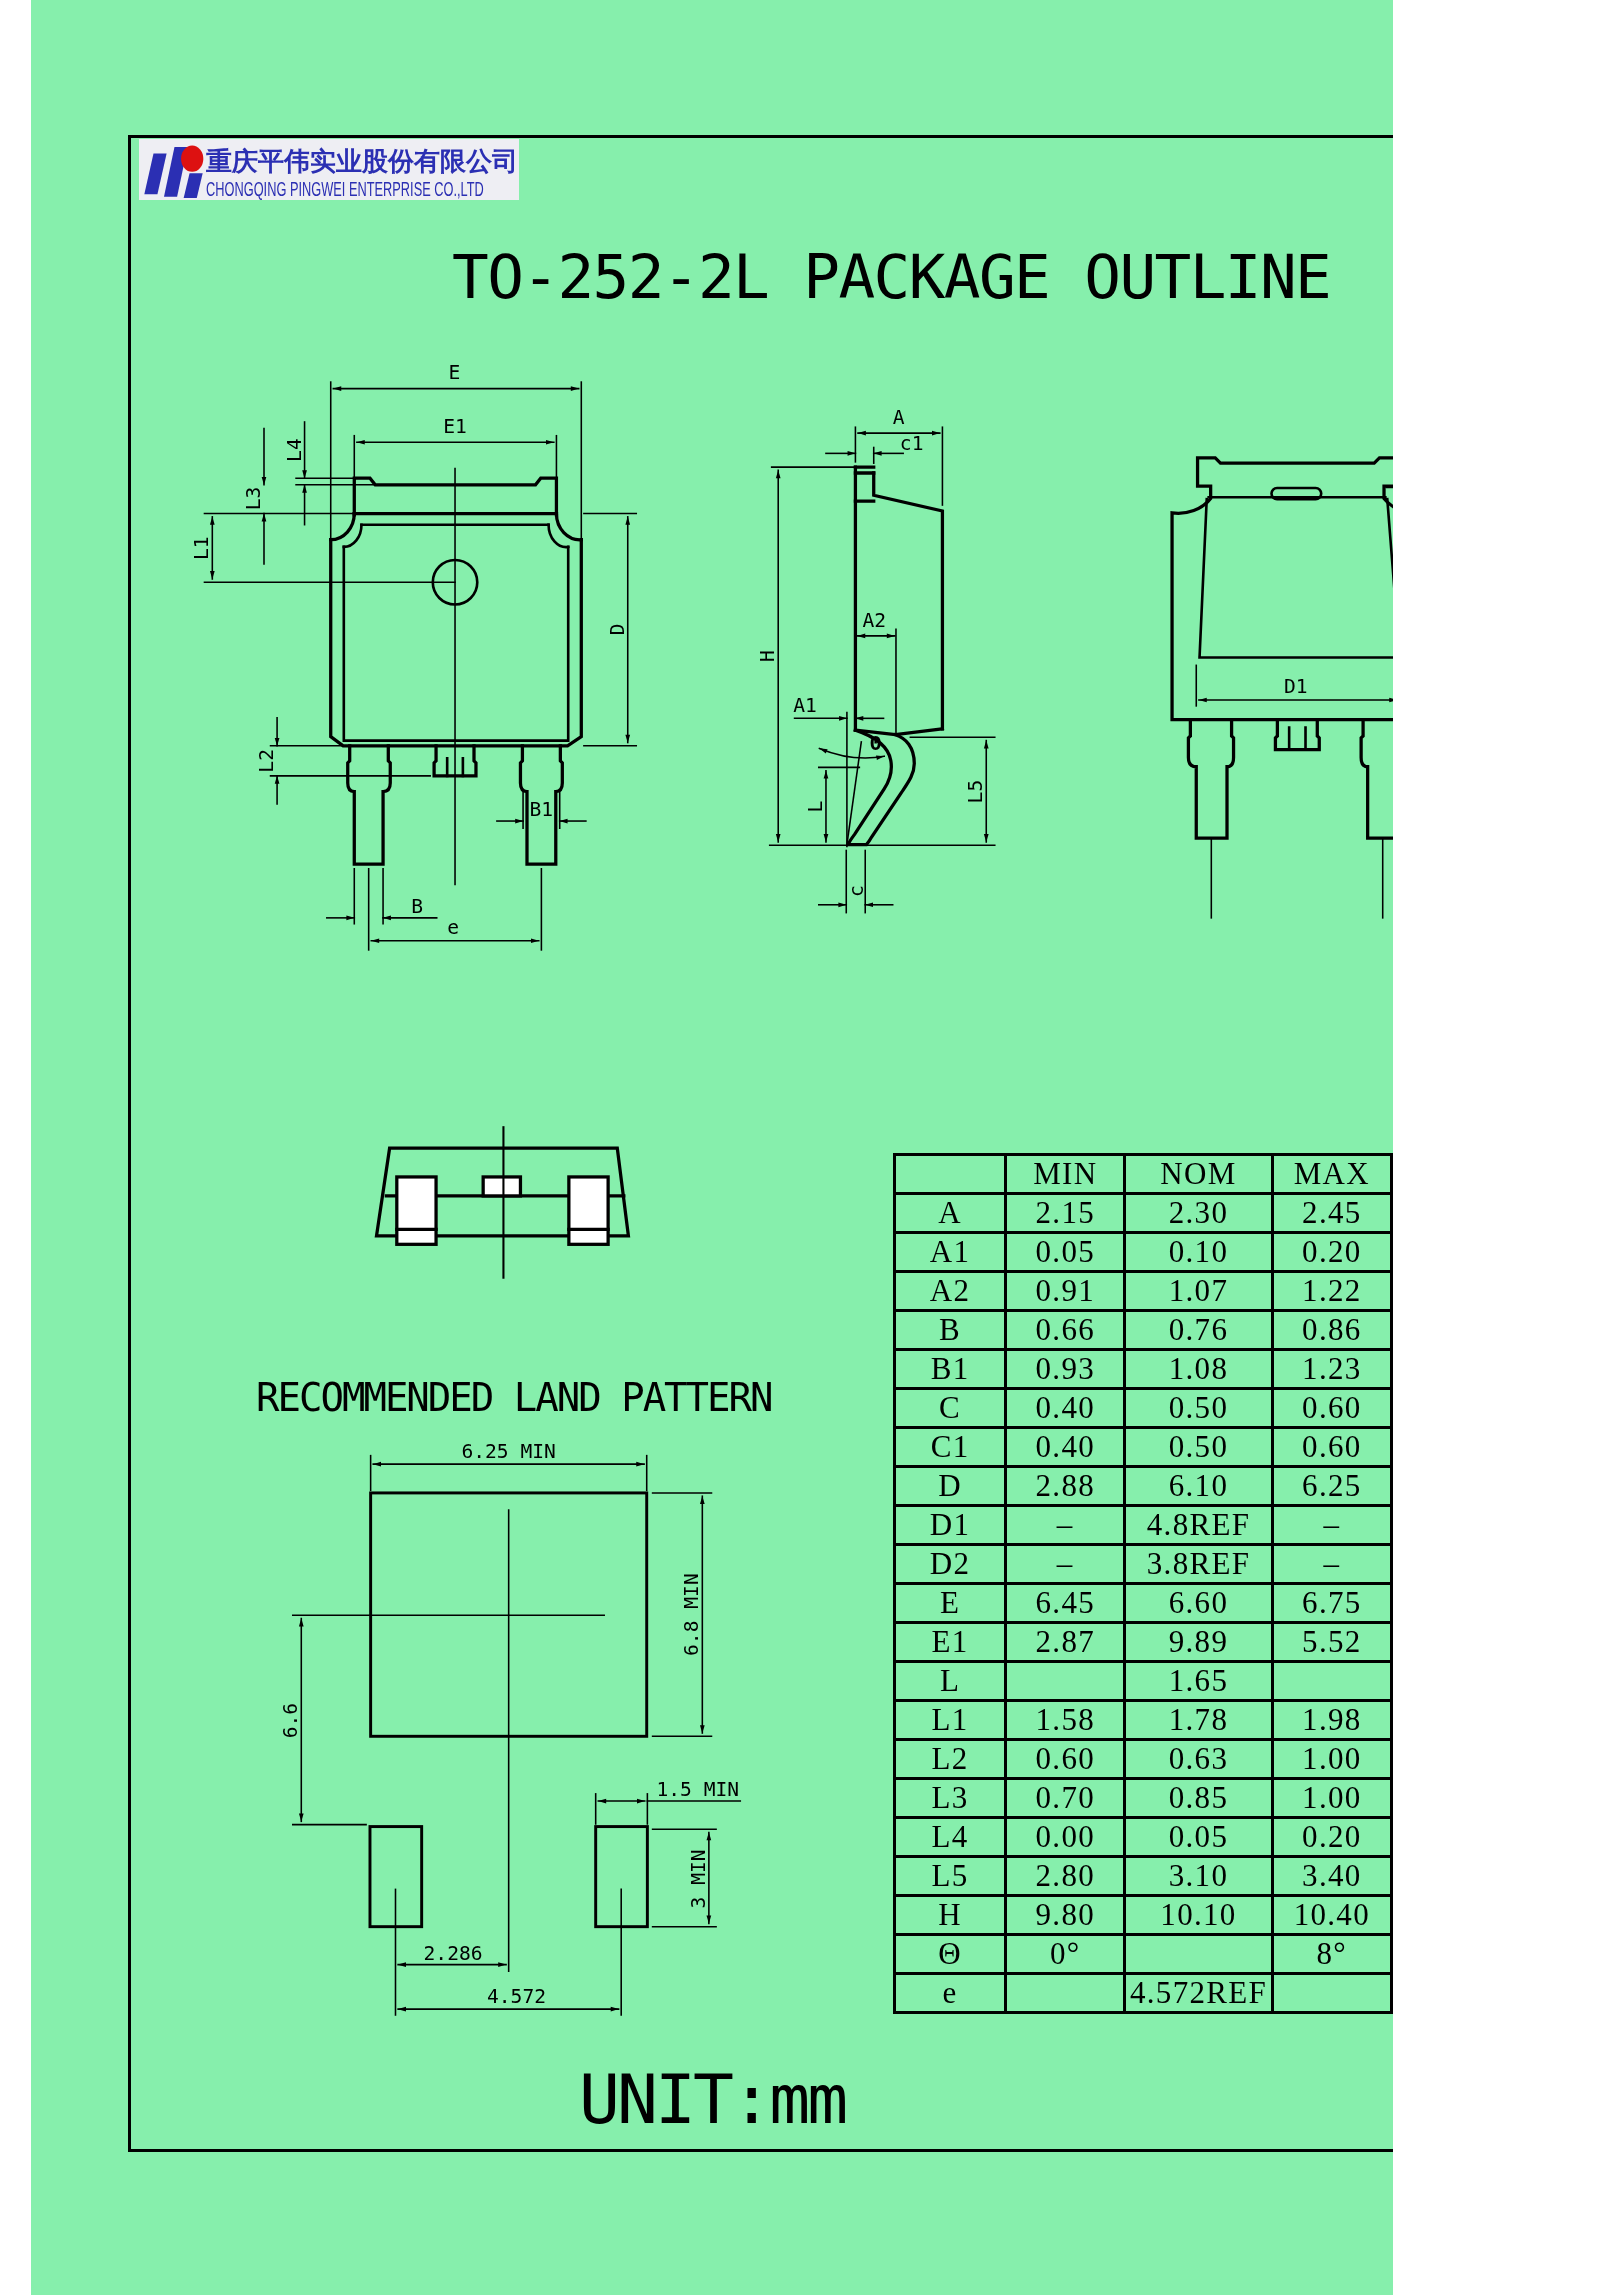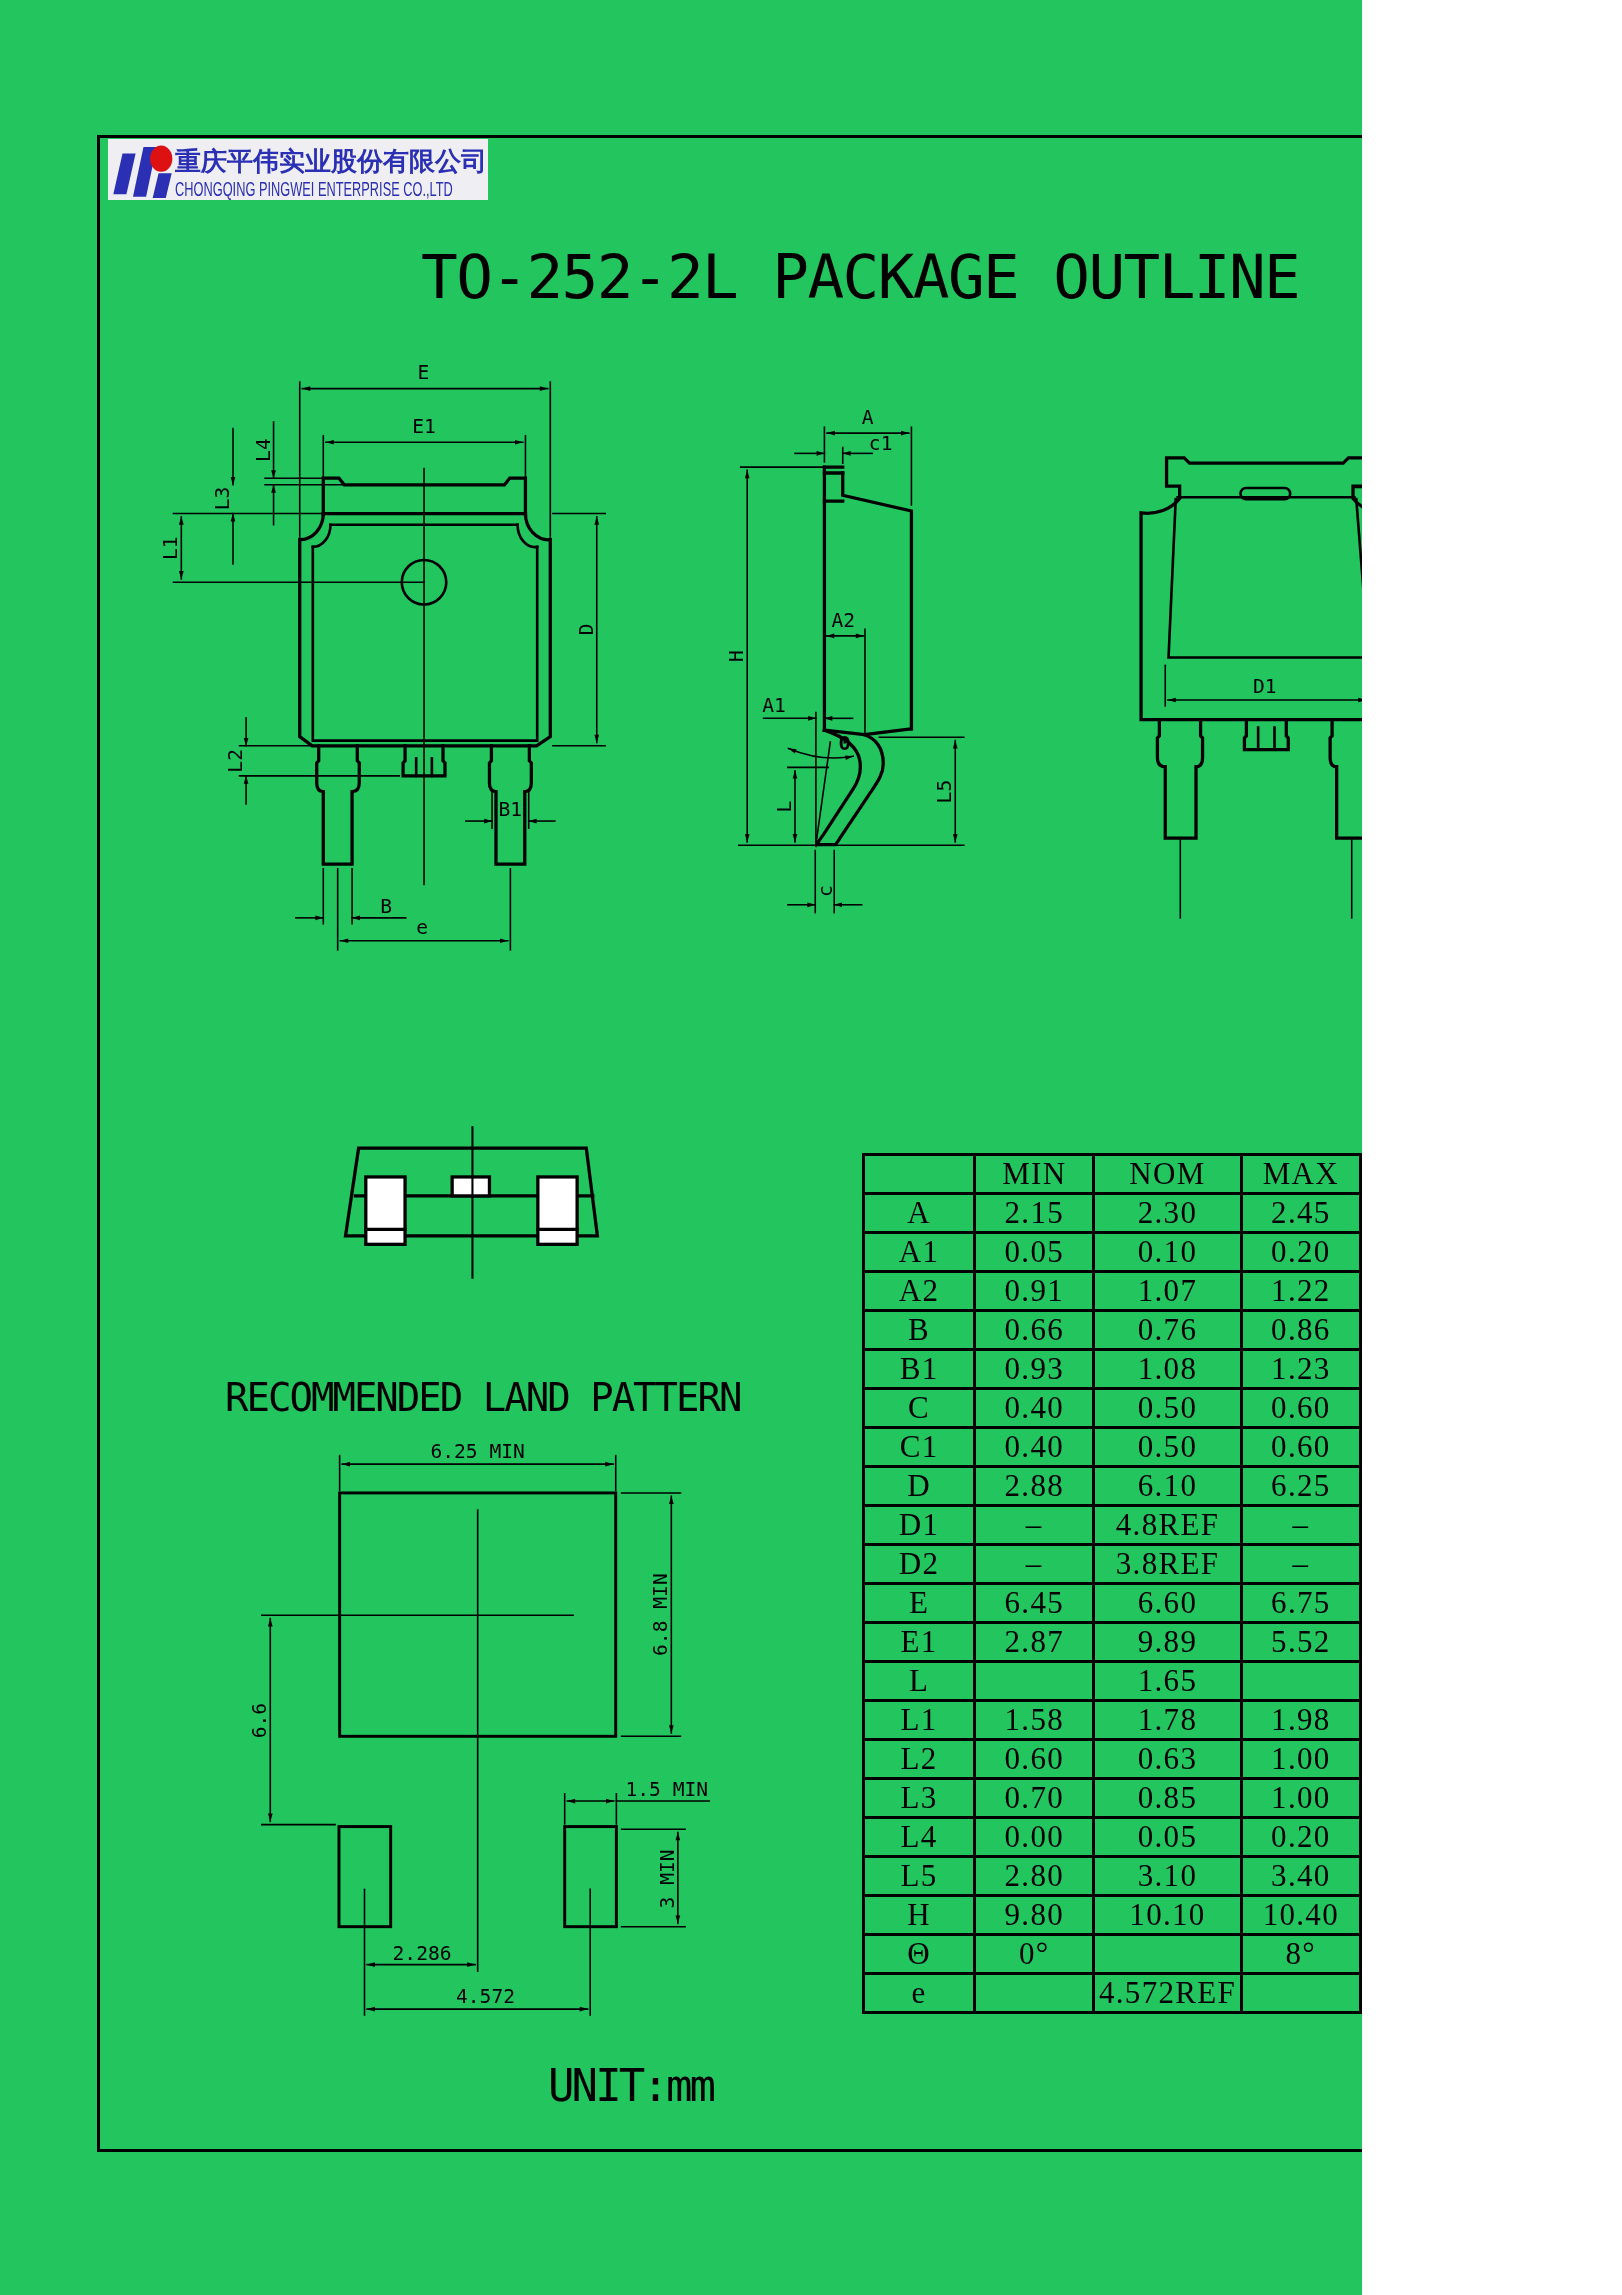--- a/index.html
+++ b/index.html
@@ -1,30 +1,30 @@
 <!DOCTYPE html>
 <html style="font-size:10.5px"><head>
 <meta charset="utf-8">
 <style>
   html,body{margin:0;padding:0;background:#fff;}
-  .page{position:relative;width:1362px;height:2295px;background:#22c55e;overflow:hidden;
-        font-family:"DejaVu Sans Mono",monospace;color:#000;}
+  .page{position:relative;width:1362px;height:2295px;background:#86efac;overflow:hidden;
+        font-family:"DejaVu Sans Mono",monospace;color:#000;margin-left:31px;}
   .frame{position:absolute;left:97px;top:135px;width:1426px;height:2011px;border:3.9px solid #000;}
   .logo-band{position:absolute;left:108px;top:139px;width:380px;height:61px;background:#eeeef3;}
   .logo-mark{position:absolute;left:108px;top:143px;width:69px;height:59px;}
   .cn-name{position:absolute;left:175px;top:147px;width:340px;height:31px;
            font-family:"DejaVu Sans",sans-serif;font-size:26px;line-height:29px;letter-spacing:0px;
            color:#2b2fb3;font-weight:bold;white-space:nowrap;}
   .en-name{position:absolute;left:175px;top:179px;width:340px;height:18.3px;
            font-family:"Liberation Sans",sans-serif;font-size:20px;line-height:20px;color:#2b2fb3;
            white-space:nowrap;transform:scaleX(0.64);transform-origin:left top;font-weight:500;}
   .title{position:absolute;left:421px;top:241px;font-size:61px;letter-spacing:-1.6px;
          white-space:nowrap;font-family:"DejaVu Sans Mono",monospace;}
   .caption{position:absolute;left:225px;top:1375px;font-size:39px;letter-spacing:-2px;white-space:nowrap;}
-  .unit{position:absolute;left:548px;top:2060px;font-size:44px;letter-spacing:-2.9px;white-space:nowrap;}
+  .unit{position:absolute;left:548px;top:2060px;font-size:68px;letter-spacing:-2.9px;white-space:nowrap;}
   svg text{font-family:"DejaVu Sans Mono",monospace;font-size:30px;fill:#000;}
   .dimtable{position:absolute;left:862px;top:1153px;border-collapse:collapse;table-layout:fixed;
             font-family:"Liberation Serif",serif;font-size:31px;letter-spacing:1.3px;border-radius:20px;}
   .dimtable td{border:3.3px solid #000;text-align:center;vertical-align:middle;height:36px;padding:0;}
   .dimtable col.c0{width:146px;}
   .dimtable col.c1{width:146px;}
   .dimtable col.c2{width:151px;}
   .dimtable col.c3{width:140px;}
 </style>
 </head>

